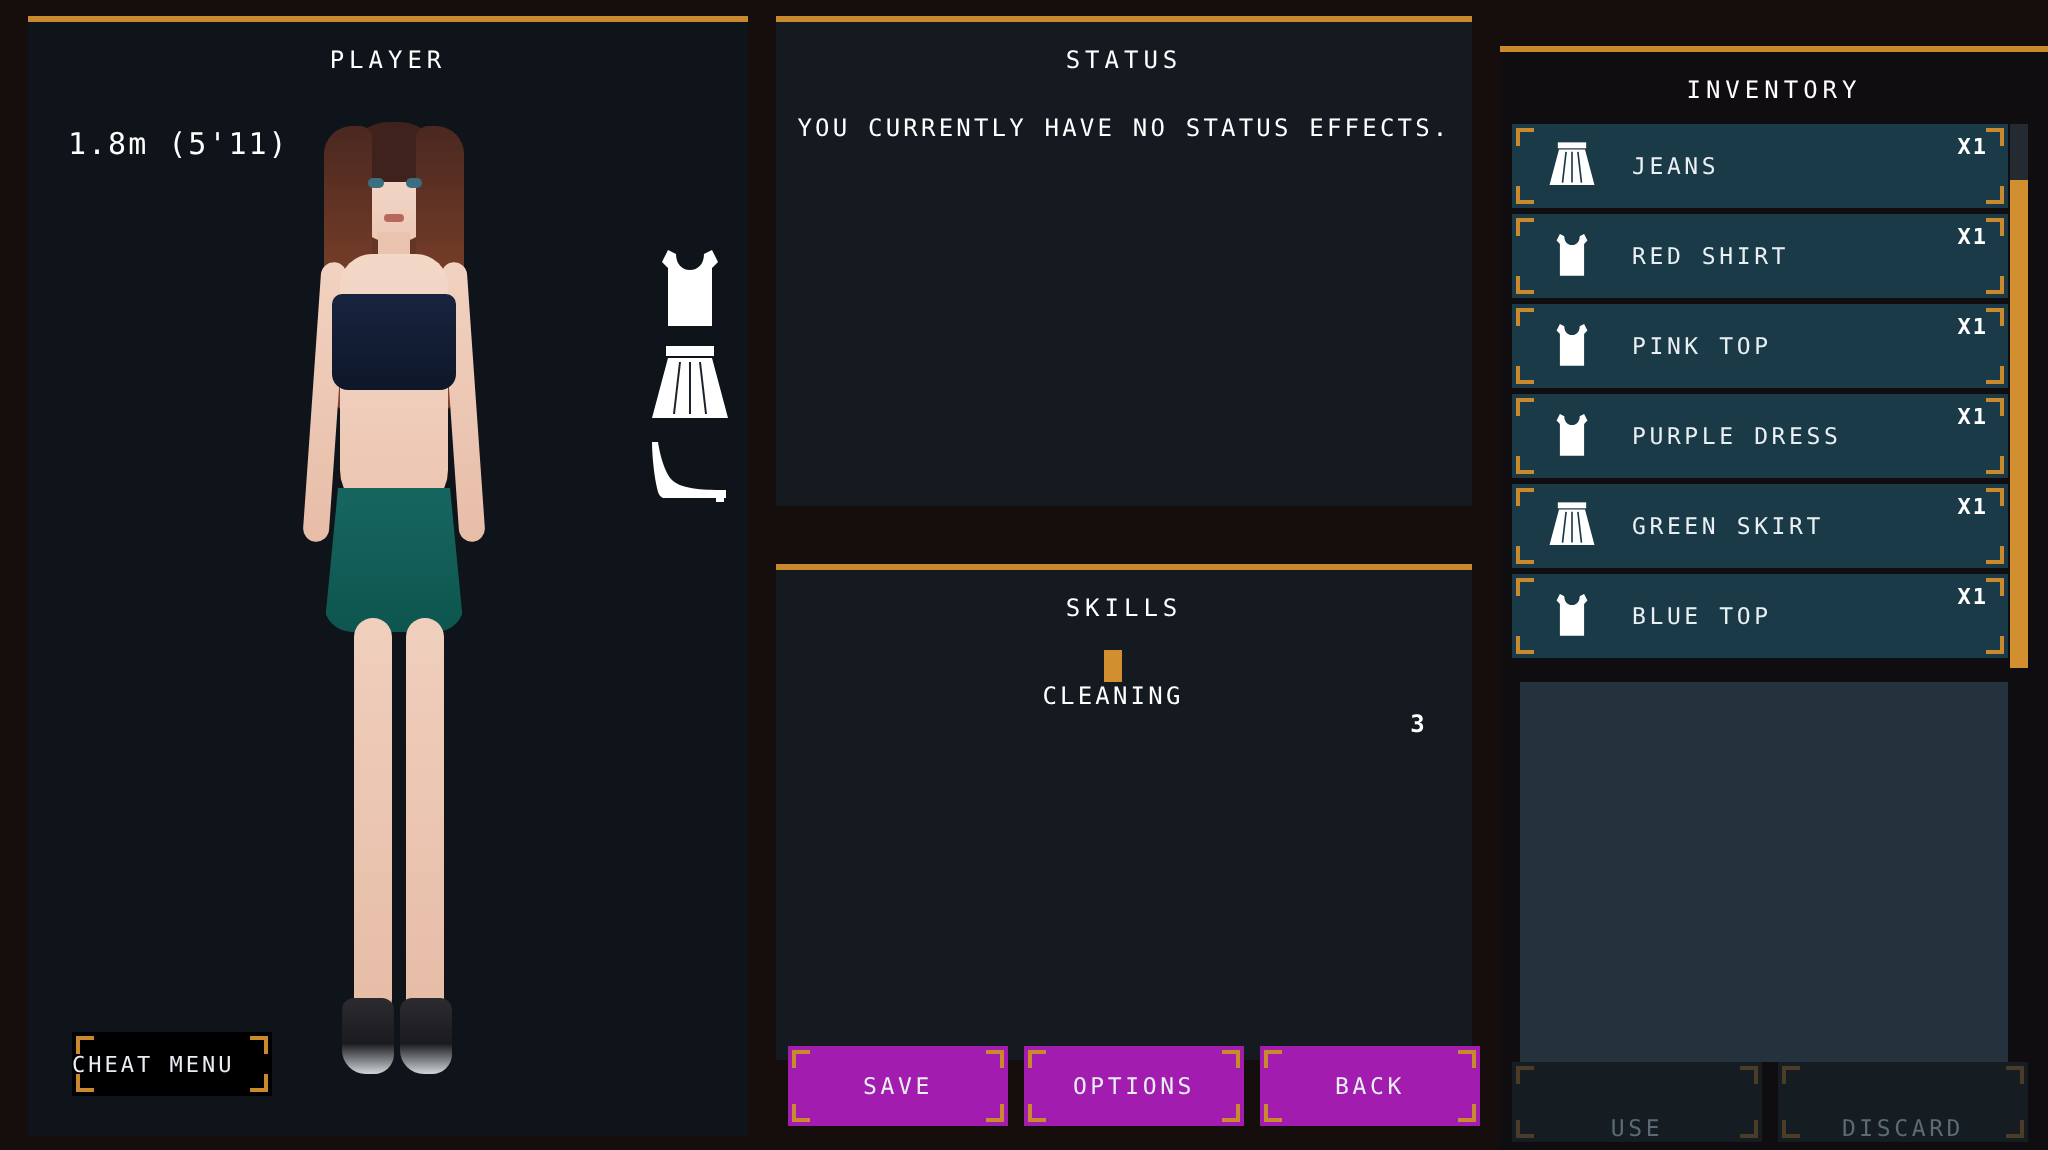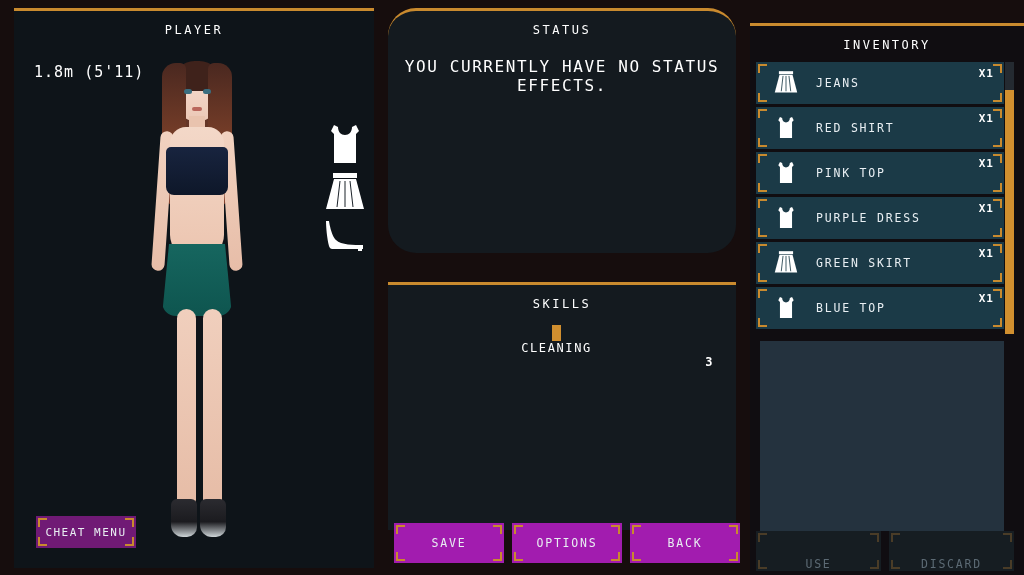--- a/index.html
+++ b/index.html
@@ -117,45 +117,45 @@
     left: 296px; top: 112px;
     width: 70px;
   }
   .equip svg { display: block; margin: 0 auto 6px auto; }
 
   
   #cheat-menu {
     position: absolute;
     left: 22px; bottom: 20px;
     width: 100px; height: 32px;
-    background: #701a75;
+    background: #000000;
     color: #e8eef2;
     font-size: 11px;
     letter-spacing: 1.5px;
-    display: flex; align-items: center; justify-content: center;
+    display: flex; align-items: center; 
     cursor: pointer;
   }
 
   
   .brk { position: relative; }
   .brk::before, .brk::after,
   .brk > .brk-b::before, .brk > .brk-b::after {
     content: ""; position: absolute; width: 7px; height: 7px; pointer-events: none;
   }
   .brk::before { left: 2px; top: 2px; border-left: 2px solid #c98a2e; border-top: 2px solid #c98a2e; }
   .brk::after  { right: 2px; top: 2px; border-right: 2px solid #c98a2e; border-top: 2px solid #c98a2e; }
   .brk > .brk-b::before { left: 2px; bottom: 2px; border-left: 2px solid #c98a2e; border-bottom: 2px solid #c98a2e; }
   .brk > .brk-b::after  { right: 2px; bottom: 2px; border-right: 2px solid #c98a2e; border-bottom: 2px solid #c98a2e; }
 
   
-  #status-panel { left: 388px; top: 8px; width: 348px; height: 245px; border-radius: 28px; }
+  #status-panel { left: 388px; top: 8px; width: 348px; height: 245px; }
   .status-text {
     text-align: center;
     color: #ffffff;
-    font-size: 16px;
+    font-size: 12px;
     letter-spacing: 1.6px;
     margin-top: 20px;
   }
 
   
   #skills-panel { left: 388px; top: 258px; width: 348px; height: 248px; margin-top: 24px; }
   .skill-row {
     display: flex; align-items: center;
     margin: 14px 22px 0 10px;
     color: #ffffff;

